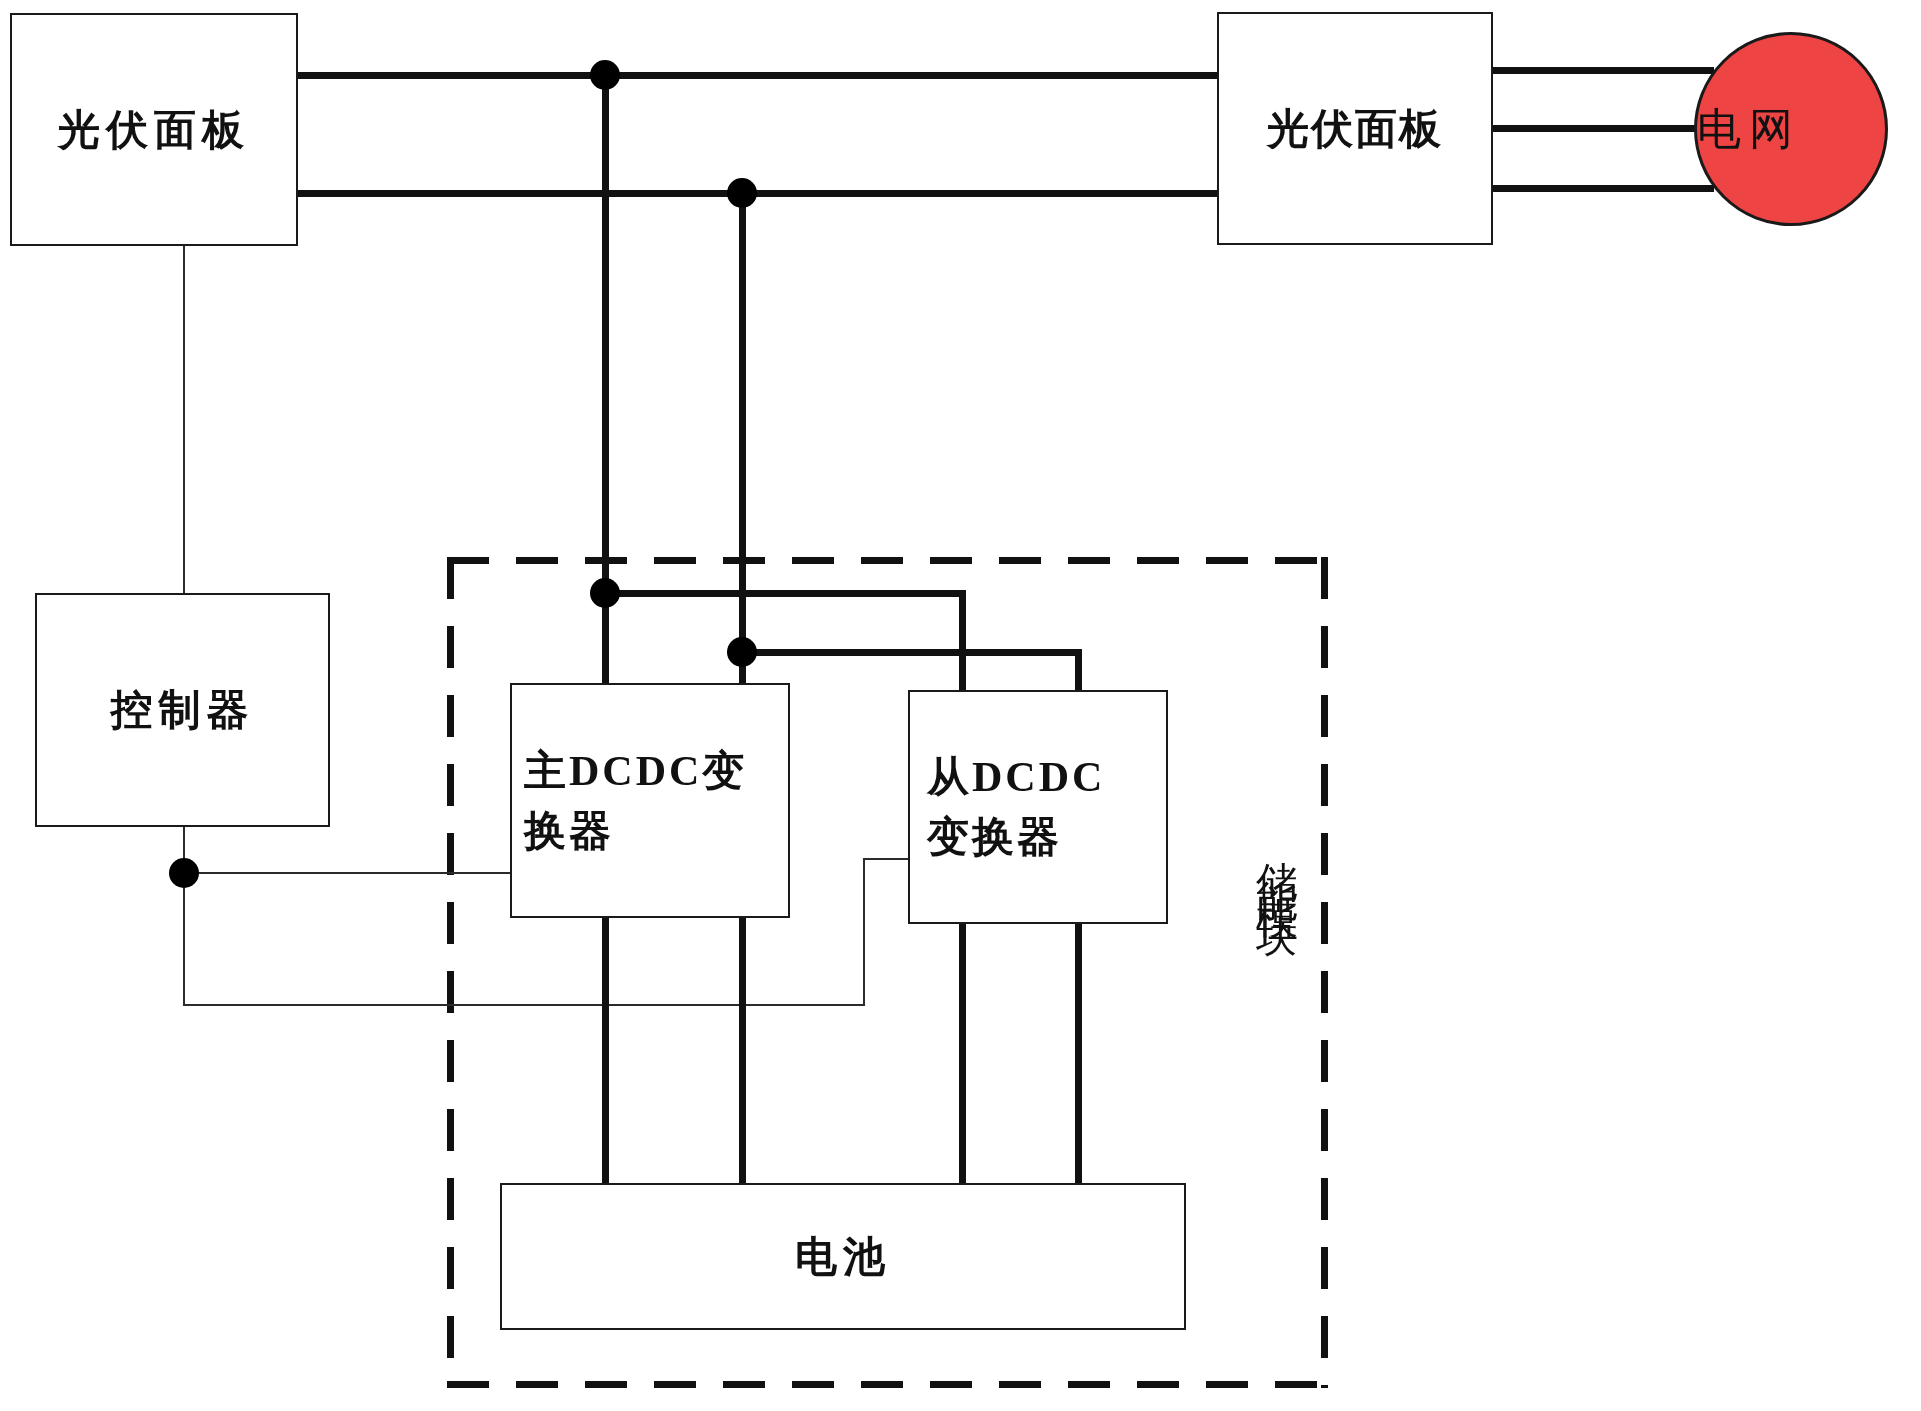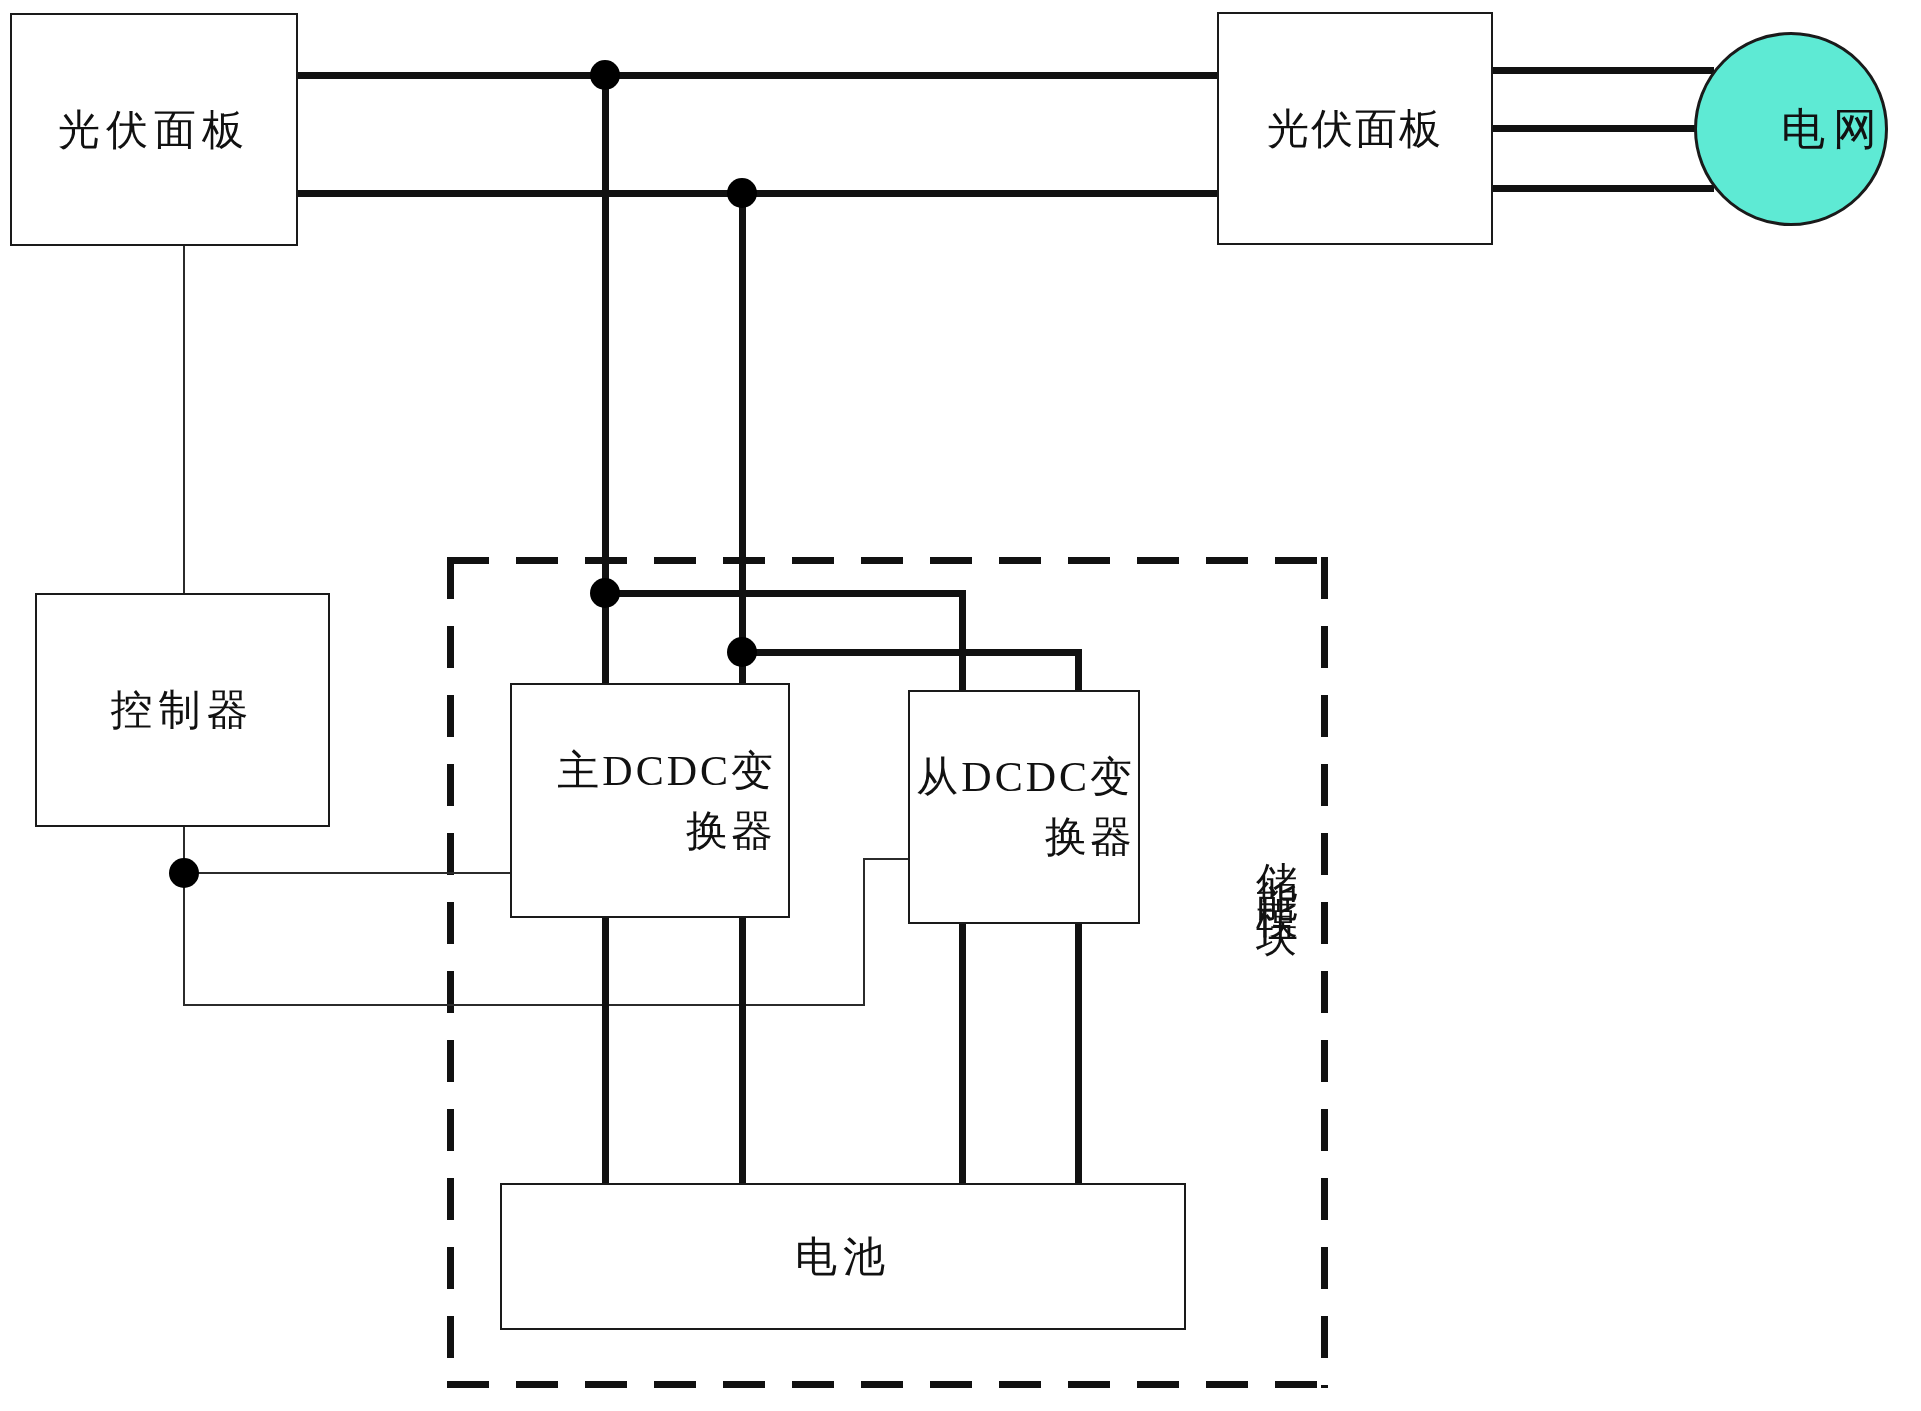--- a/index.html
+++ b/index.html
@@ -3,26 +3,26 @@
 <meta charset="utf-8">
 <style>
   html,body{margin:0;padding:0;background:#fff;}
   #canvas{
     position:relative;width:1921px;height:1411px;background:#ffffff;
     font-family:"Liberation Serif","DejaVu Serif",serif;color:#111;
     overflow:hidden;
   }
   .box{
     position:absolute;box-sizing:border-box;border:2px solid #1a1a1a;background:#ffffff;
-    display:flex;align-items:center;justify-content:center;text-align:right;
-    font-size:42px;letter-spacing:6px;line-height:60px;
+    display:flex;align-items:center;justify-content:center;text-align:left;
+    font-size:42px;letter-spacing:6px;line-height:60px;font-weight:bold;
   }
   .circle{
-    position:absolute;box-sizing:border-box;border:3px solid #1a1a1a;background:#5eead4;
-    border-radius:50%;display:flex;align-items:center;justify-content:flex-end;
+    position:absolute;box-sizing:border-box;border:3px solid #1a1a1a;background:#ef4444;
+    border-radius:50%;display:flex;align-items:center;justify-content:flex-start;
     font-size:44px;letter-spacing:8px;
   }
   .wire{position:absolute;background:#111;}
   .thin{position:absolute;background:#2b2b2b;}
   .dot{position:absolute;width:30px;height:30px;border-radius:50%;background:#000;}
   .dash-h{position:absolute;height:7px;background:repeating-linear-gradient(90deg,#111 0 42px,transparent 42px 69px);}
   .dash-v{position:absolute;width:7px;background:repeating-linear-gradient(180deg,#111 0 42px,transparent 42px 69px);}
   .vlabel{
     position:absolute;writing-mode:vertical-rl;text-orientation:upright;
     font-size:42px;letter-spacing:18px;color:#111;
@@ -82,21 +82,21 @@
   </div>
 
   <div class="box" style="left:510px;top:683px;width:280px;height:235px;letter-spacing:3px;">
     <span style="display:inline-block;max-width:252px;">主DCDC变换器</span>
   </div>
 
   <div class="box" style="left:35px;top:593px;width:295px;height:234px;">
     <span>控制器</span>
   </div>
 
-  <div class="box" style="left:908px;top:690px;width:232px;height:234px;letter-spacing:3px;">
+  <div class="box" style="left:908px;top:690px;width:260px;height:234px;letter-spacing:3px;">
     <span style="display:inline-block;max-width:222px;">从DCDC变换器</span>
   </div>
 
   <div class="box" style="left:500px;top:1183px;width:686px;height:147px;">
     <span>电池</span>
   </div>
 
   <div class="vlabel" style="left:1249px;top:828px;height:260px;">储能模块</div>
 
 </div>

